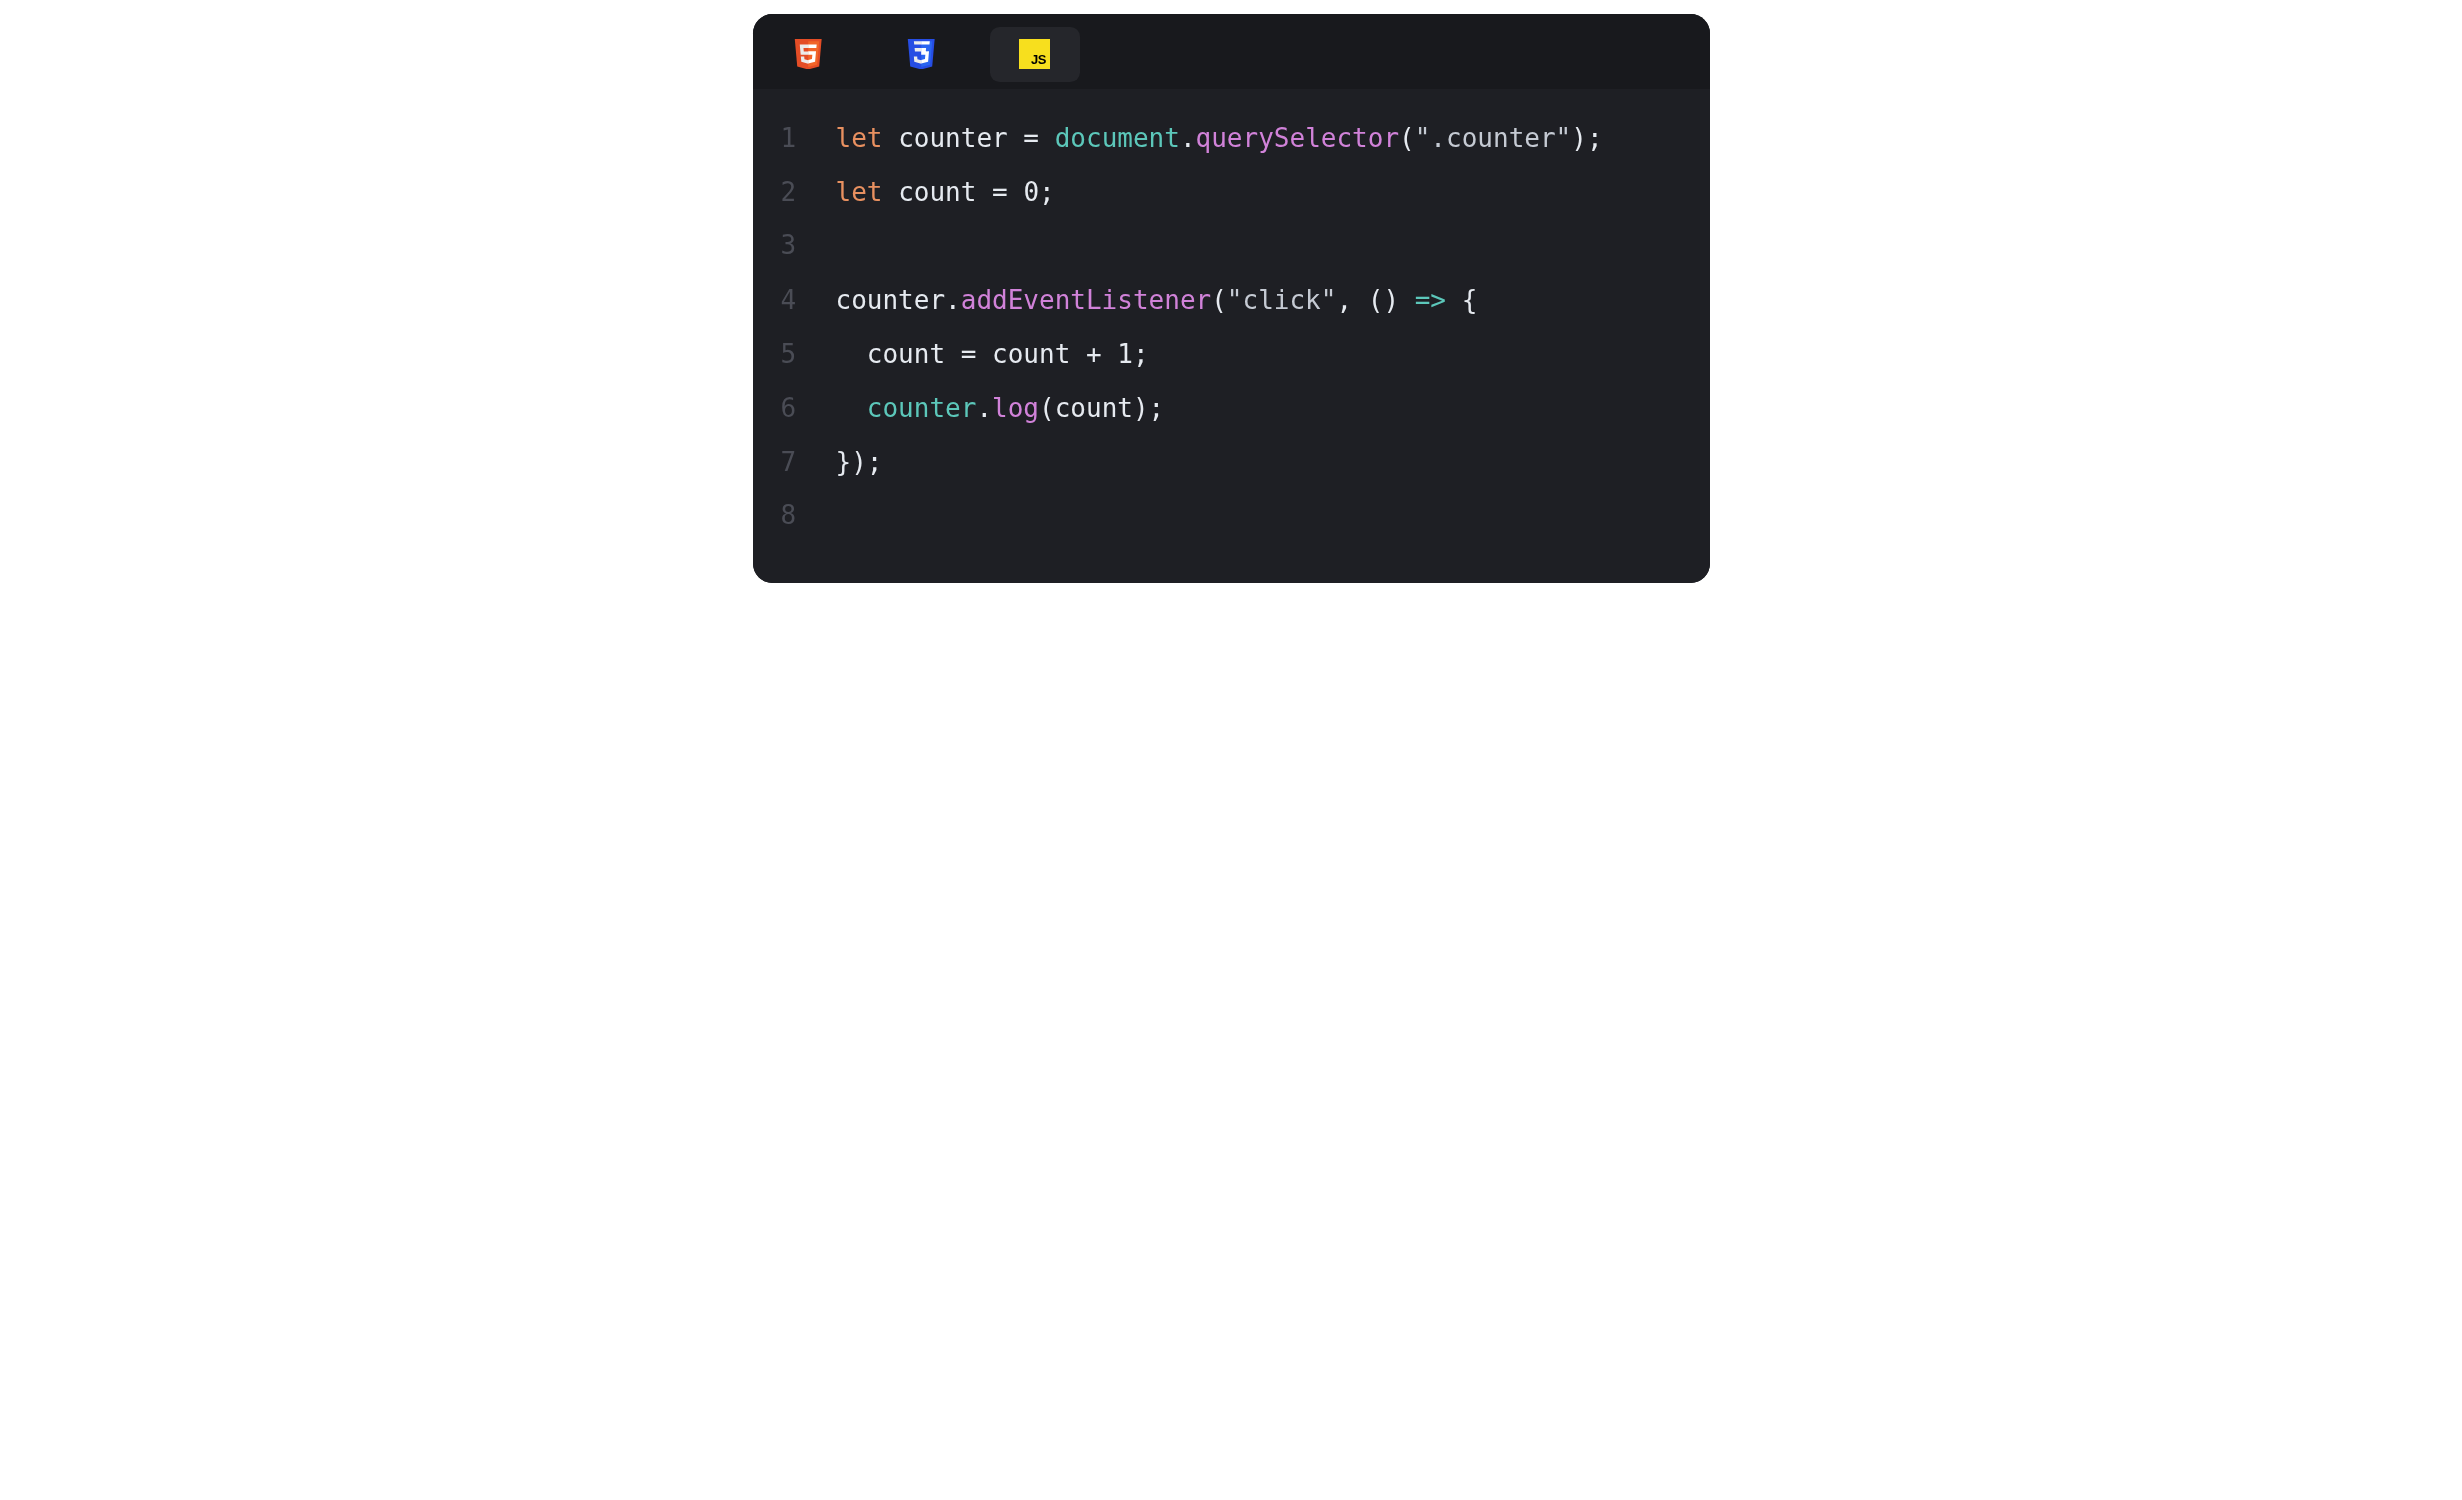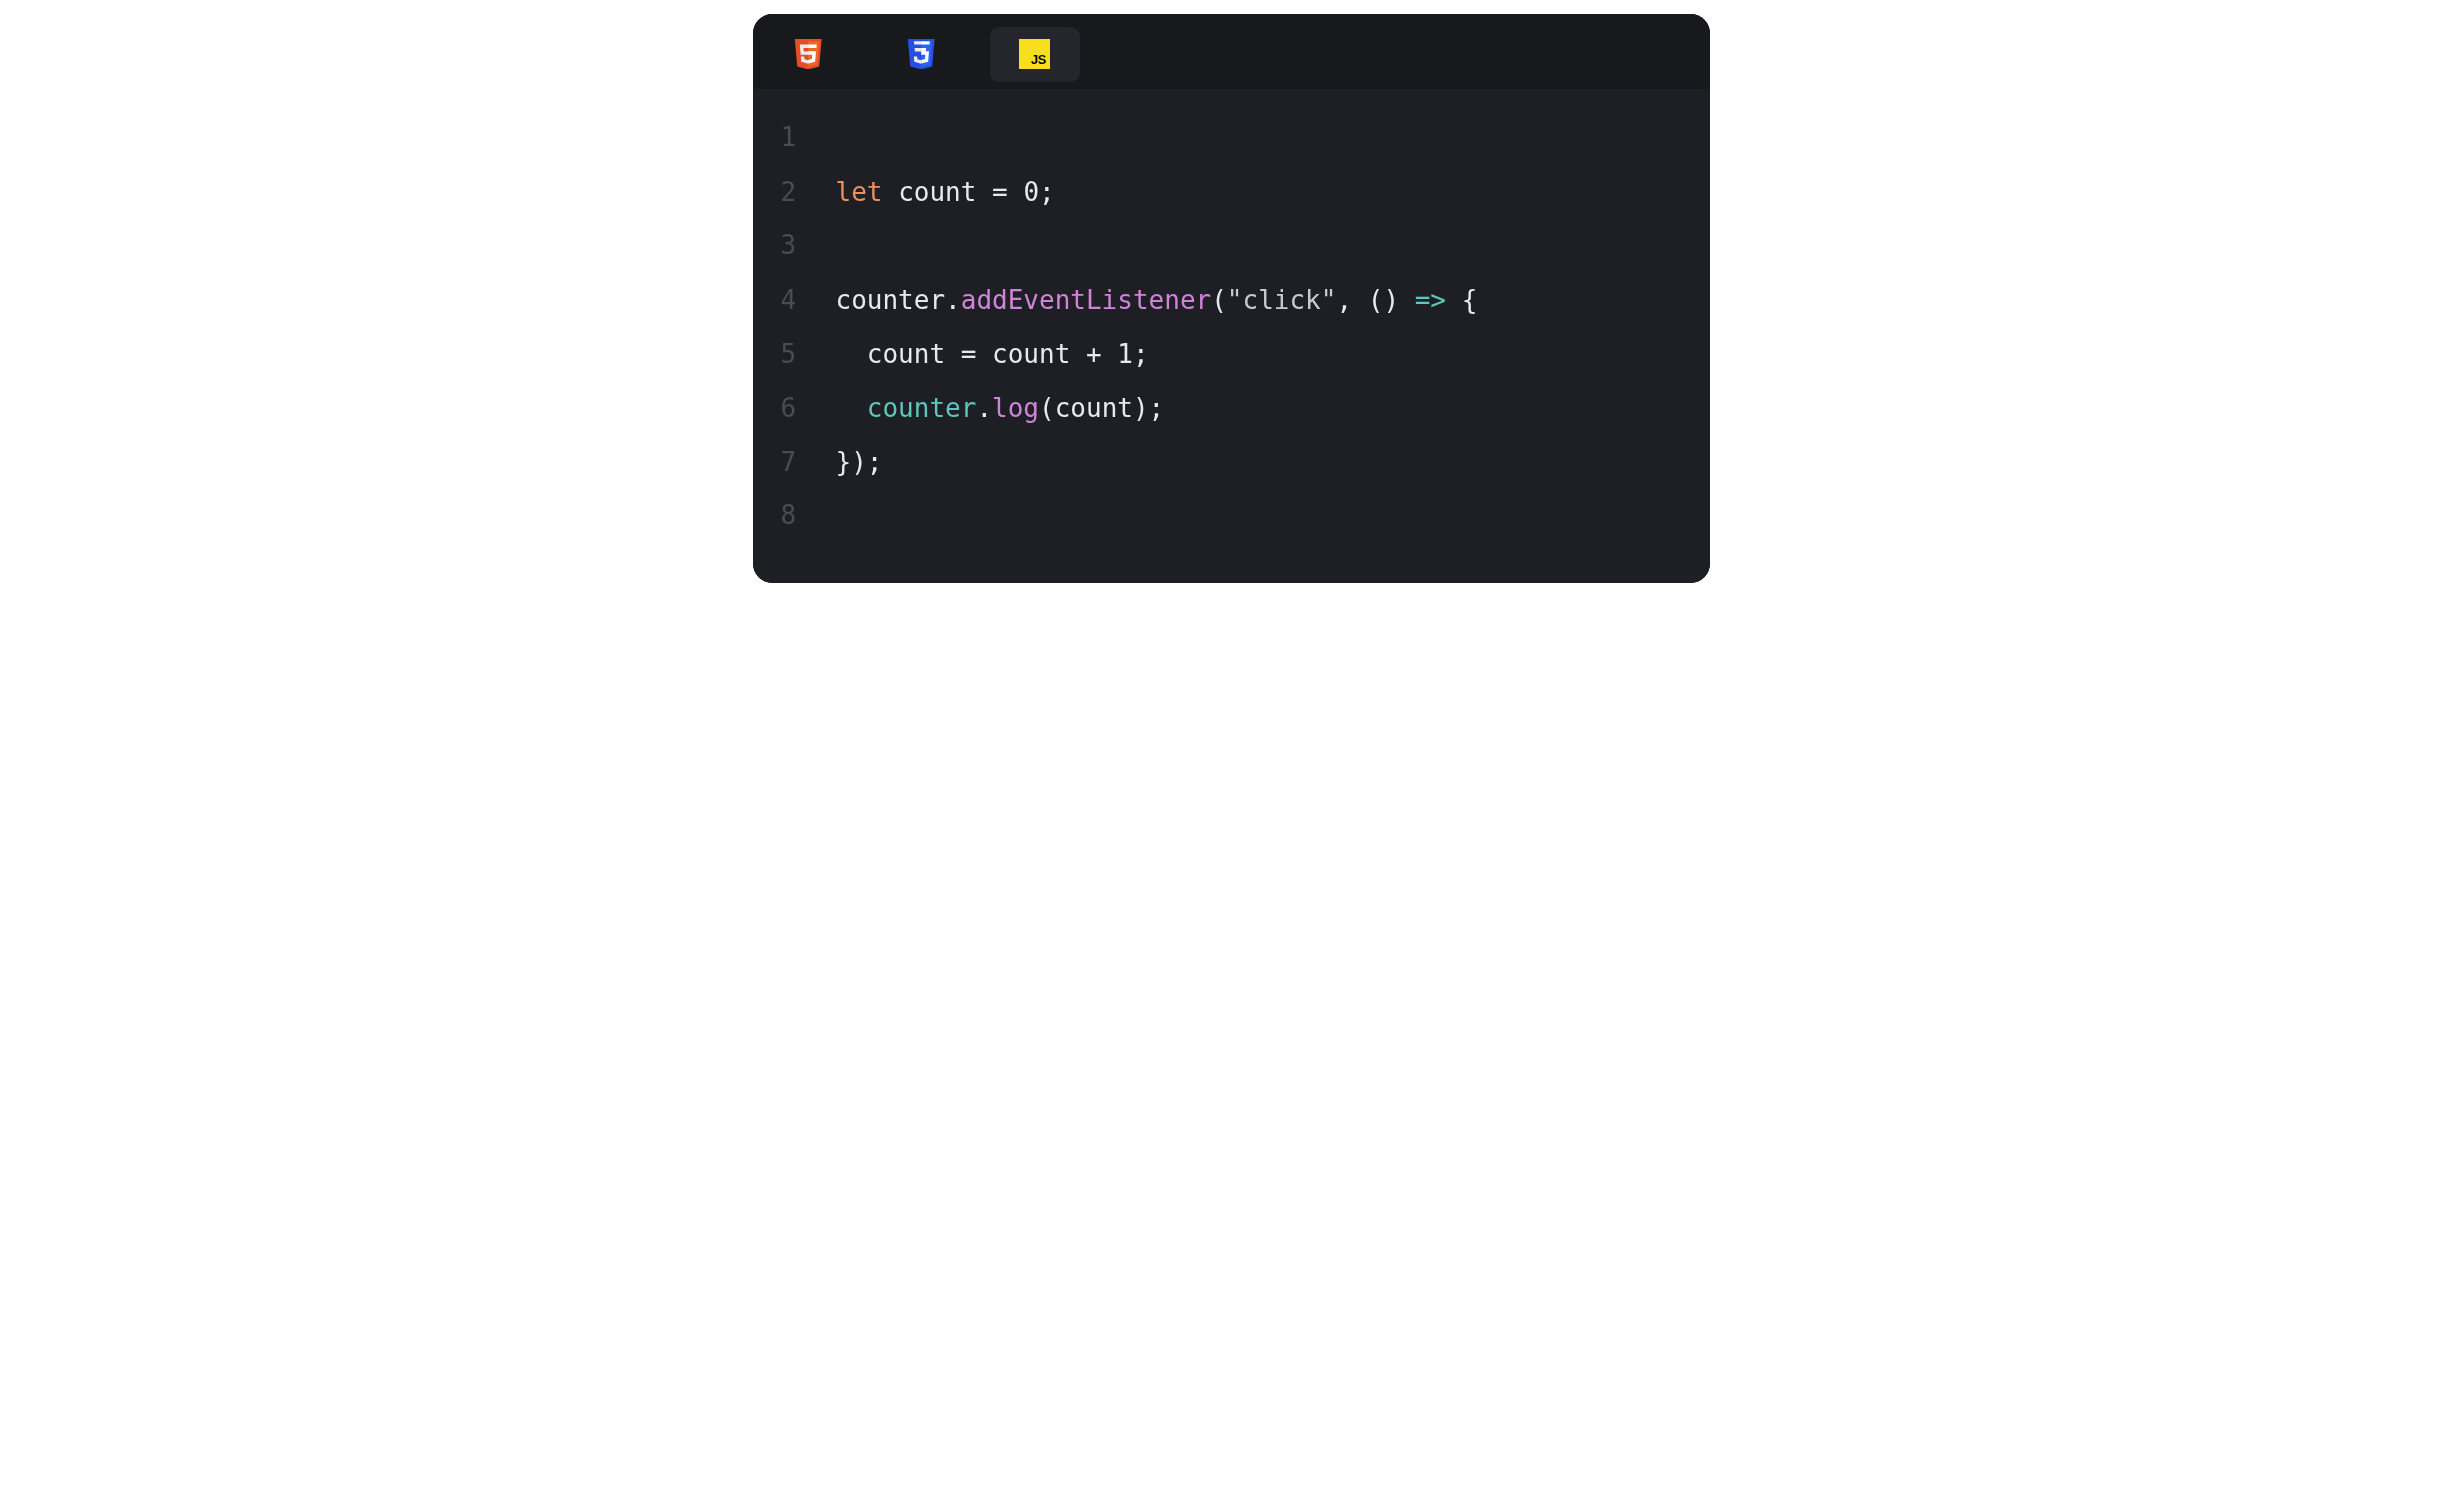--- a/index.html
+++ b/index.html
@@ -130,20 +130,21 @@
       <div class="js-box">
         <span class="js-text">JS</span>
       </div>
     </div>
   </div>
 
   <div class="code-area">
 
     <div class="code-line">
       <span class="line-number">1</span>
+      <span class="code-content"><span class="tok-kw">let</span><span> </span><span class="tok-var">counter</span><span> </span><span class="tok-op">=</span><span> </span><span class="tok-glob">document</span><span class="tok-punc">.</span><span class="tok-fn">querySelector</span><span class="tok-punc">(</span><span class="tok-str">".counter"</span><span class="tok-punc">);</span></span>
     </div>
 
     <div class="code-line">
       <span class="line-number">2</span>
       <span class="code-content"><span class="tok-kw">let</span><span> </span><span class="tok-var">count</span><span> </span><span class="tok-op">=</span><span> </span><span class="tok-num">0</span><span class="tok-punc">;</span></span>
     </div>
 
     <div class="code-line">
       <span class="line-number">3</span>
       <span class="code-content"></span>

